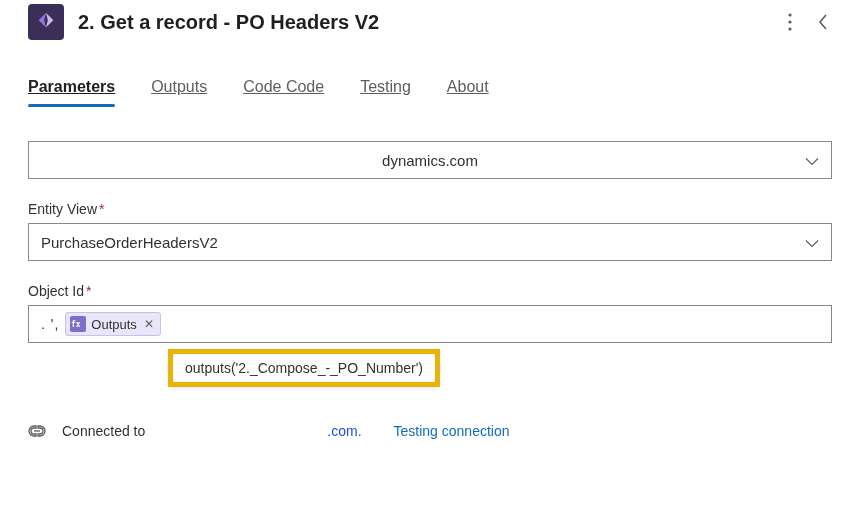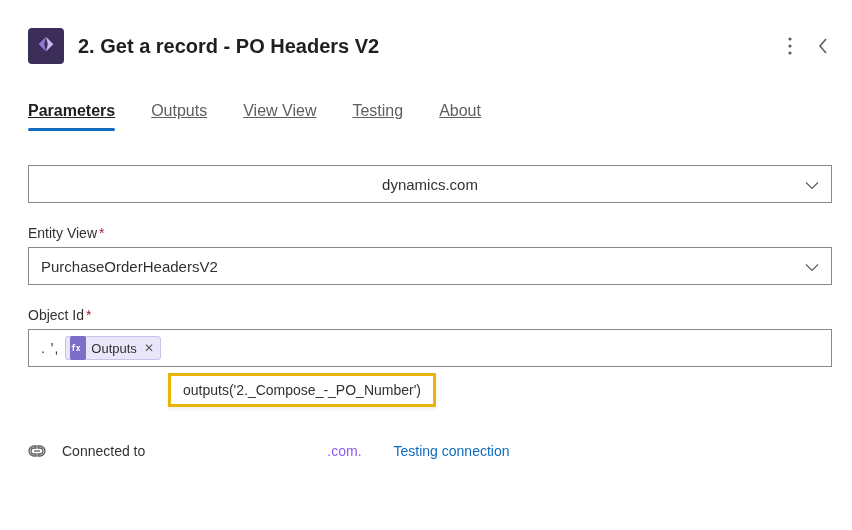--- a/index.html
+++ b/index.html
@@ -5,21 +5,21 @@
   * { box-sizing: border-box; margin: 0; padding: 0; }
   body {
     font-family: "Segoe UI", -apple-system, BlinkMacSystemFont, sans-serif;
     background: #fff;
     color: #323130;
     width: 852px;
     height: 530px;
     overflow: hidden;
   }
   .panel {
-    padding: 28px 20px 20px 28px;
+    padding: 4px 20px 20px 28px;
   }
   .header {
     display: flex;
     align-items: center;
     gap: 14px;
     margin-bottom: 38px;
   }
   .connector-icon {
     width: 36px;
     height: 36px;
@@ -137,21 +137,21 @@
     border: 1px solid #c7c2ea;
     border-radius: 3px;
     height: 24px;
     padding: 0 6px 0 4px;
     gap: 5px;
     font-size: 13px;
     color: #323130;
   }
   .token-icon {
     width: 16px;
-    height: 24px;
+    height: 16px;
     background: #7b6fc9;
     border-radius: 2px;
     display: flex;
     align-items: center;
     justify-content: flex-start;
     color: #fff;
     font-size: 10px;
     font-weight: 600;
   }
   .token-close {
@@ -163,41 +163,41 @@
     border: none;
     line-height: 1;
   }
   .tooltip-wrap {
     position: relative;
     margin-top: 6px;
     margin-left: 140px;
   }
   .tooltip {
     display: inline-block;
-    border: 3px solid #eab308;
+    border: 5px solid #eab308;
     background: #fff;
     padding: 6px 12px;
     font-size: 14px;
     color: #323130;
     box-shadow: 0 2px 4px rgba(0,0,0,0.08);
   }
   .footer {
     display: flex;
     align-items: center;
     gap: 16px;
     margin-top: 36px;
     font-size: 14px;
     color: #323130;
   }
   .link-icon {
     display: inline-flex;
     align-items: center;
     color: #605e5c;
   }
-  .conn-domain { color: #8b5cf6; text-align: center; }
+  .conn-domain { color: #1d4ed8; text-align: center; }
   .change-link {
     color: #0f6cbd;
     cursor: pointer;
     font-size: 14px;
     background: none;
     border: none;
     margin-left: 16px;
   }
   .underline-segment {
     position: absolute;
@@ -233,21 +233,21 @@
         <svg width="10" height="18" viewBox="0 0 10 18">
           <polyline points="8,2 2,9 8,16" fill="none" stroke="#605e5c" stroke-width="1.6"></polyline>
         </svg>
       </button>
     </div>
   </div>
 
   <div class="tabs">
     <button class="tab active">Parameters</button>
     <button class="tab">Outputs</button>
-    <button class="tab">View View</button>
+    <button class="tab">Code Code</button>
     <button class="tab">Testing</button>
     <button class="tab">About</button>
   </div>
 
   <div class="field-group">
     <div class="select-box centered">
       <span class="value">dynamics.com</span>
       <span class="chevron">
         <svg width="14" height="8" viewBox="0 0 14 8">
             <polyline points="1,1 7,7 13,1" fill="none" stroke="#605e5c" stroke-width="1.2"></polyline>

